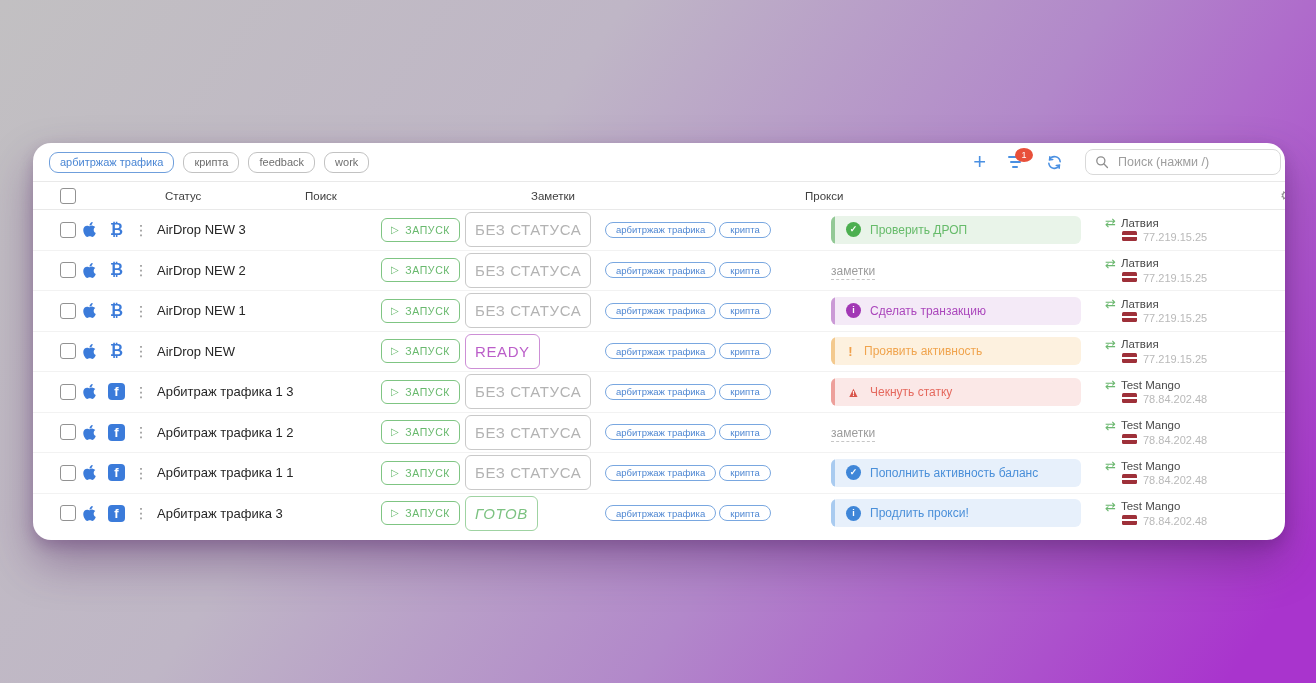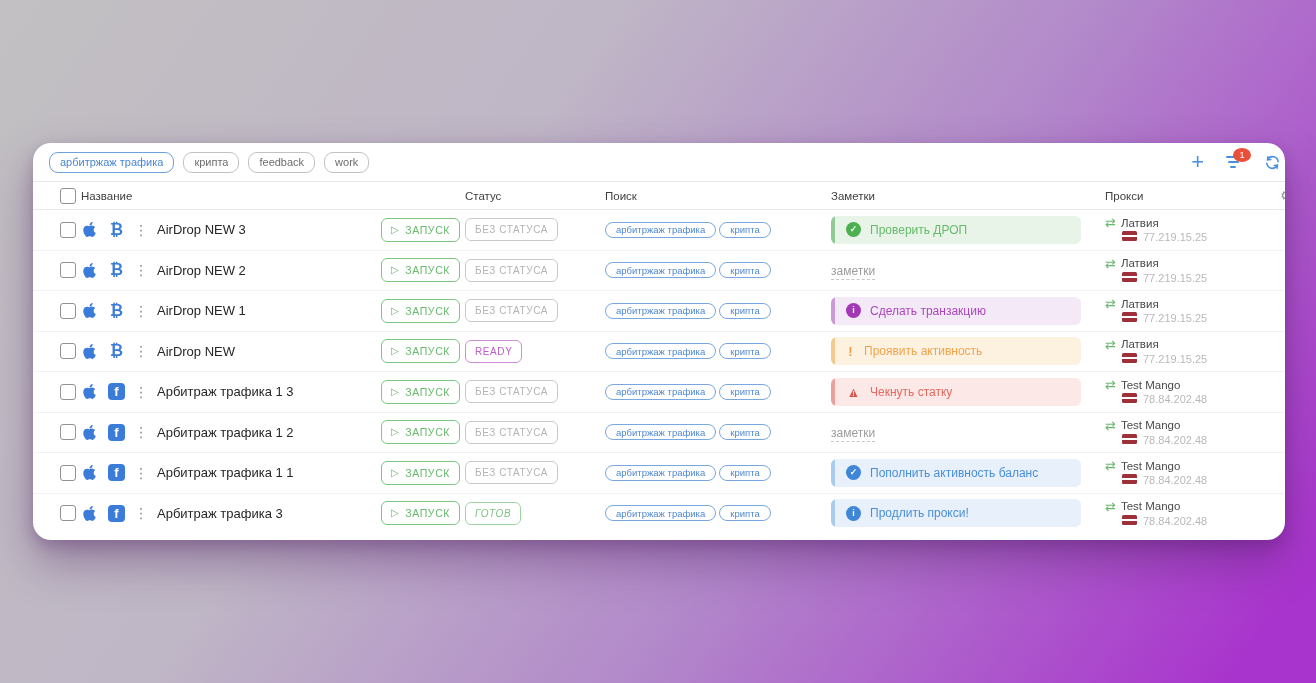--- a/index.html
+++ b/index.html
@@ -58,22 +58,22 @@
   .fb{width:17px;height:17px;border-radius:4px;background:#3b7bda;color:#fff;font-weight:700;
     font-size:13px;display:flex;align-items:center;justify-content:center;line-height:1;}
   .dots{margin-left:9px;color:#8a8a8a;font-size:14px;cursor:pointer;flex:none;line-height:1;}
   .pname{margin-left:9px;font-size:13px;color:#262626;white-space:nowrap;overflow:hidden;}
 
   .launch{display:inline-flex;align-items:center;gap:6px;height:24px;padding:0 9px;
     border:1px solid #7fc583;border-radius:6px;background:#fff;color:#68b96d;font-size:10.5px;
     letter-spacing:.6px;cursor:pointer;font-family:"Liberation Sans",sans-serif;box-sizing:border-box;}
   .play{font-size:10px;line-height:1;}
 
-  .status{display:inline-flex;align-items:center;height:23px;padding:0 9px;border:1px solid;
-    border-radius:6px;font-size:10px;letter-spacing:.6px;background:#fff;cursor:pointer;box-sizing:border-box;white-space:nowrap;}
+  .status{display:inline-flex;align-items:center;height:35px;padding:0 9px;border:1px solid;
+    border-radius:6px;font-size:15px;letter-spacing:.6px;background:#fff;cursor:pointer;box-sizing:border-box;white-space:nowrap;}
   .status-gray{border-color:#c9c9c9;color:#b3b3b3;}
   .status-purple{border-color:#cd8fd6;color:#bb5ec9;}
   .status-green{border-color:#9fd3a2;color:#7cc281;font-style:italic;}
 
   .tag{display:inline-flex;align-items:center;height:16px;padding:0 10px;border:1px solid #79a7e0;
     border-radius:9px;color:#4f87d2;font-size:9.5px;white-space:nowrap;background:#fff;cursor:pointer;box-sizing:border-box;}
 
   .note{position:relative;width:250px;height:28px;border-radius:6px;display:flex;align-items:center;
     gap:9px;padding-left:15px;box-sizing:border-box;font-size:12px;cursor:pointer;overflow:hidden;}
   .note::before{content:"";position:absolute;left:0;top:0;bottom:0;width:4px;}
@@ -126,29 +126,33 @@
         <span class="badge">1</span>
       </span>
       <span class="refresh">
         <svg width="17" height="17" viewBox="0 0 24 24" fill="none" stroke="#4a90e2" stroke-width="2.2" stroke-linecap="round">
           <path d="M20 11a8 8 0 0 0-14.9-3.2"></path>
           <path d="M4 13a8 8 0 0 0 14.9 3.2"></path>
           <polyline points="5.4,3.8 5.1,8.2 9.5,7.9"></polyline>
           <polyline points="18.6,20.2 18.9,15.8 14.5,16.1"></polyline>
         </svg>
       </span>
+      <span class="search">
+        <svg width="14" height="14" viewBox="0 0 18 18" fill="none" stroke="#8f8f8f" stroke-width="1.7" stroke-linecap="round">
+          <circle cx="7.5" cy="7.5" r="5.2"></circle>
+            <line x1="11.6" y1="11.6" x2="16" y2="16"></line>
+        </svg>
+        <input placeholder="Поиск (нажми /)" style="">
+      </span>
     </div>
   </div>
 
   <div class="thead">
     <div class="cell-check">
         <span class="cb"></span>
-      </div>
-    <div class="cell-name">
-        <span class="hlabel">Название</span>
       </div>
     <div class="cell-launch"></div>
     <div class="cell-status"><span class="hlabel">Статус</span></div>
     <div class="cell-tags">
         <span class="hlabel">Поиск</span>
       </div>
     <div class="cell-notes"><span class="hlabel">Заметки</span></div>
     <div class="cell-proxy">
       <span class="hlabel">Прокси</span>
       <span class="gear">⚙</span>

